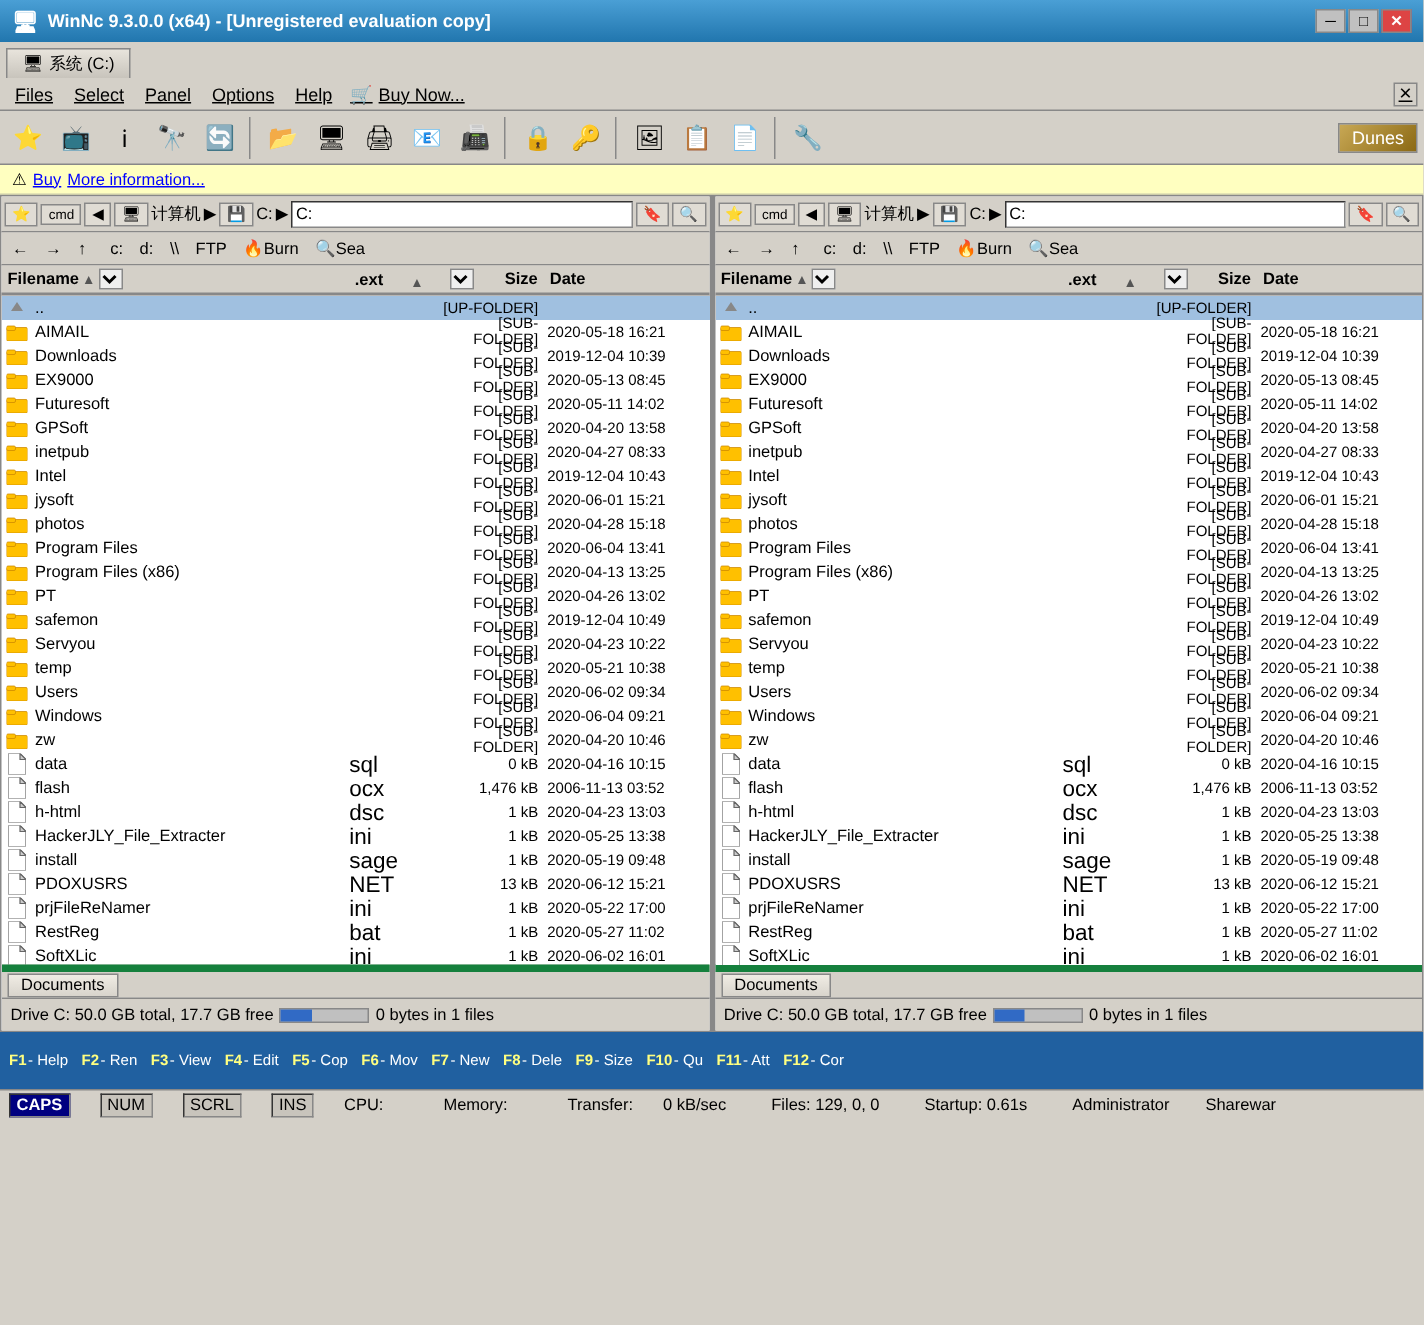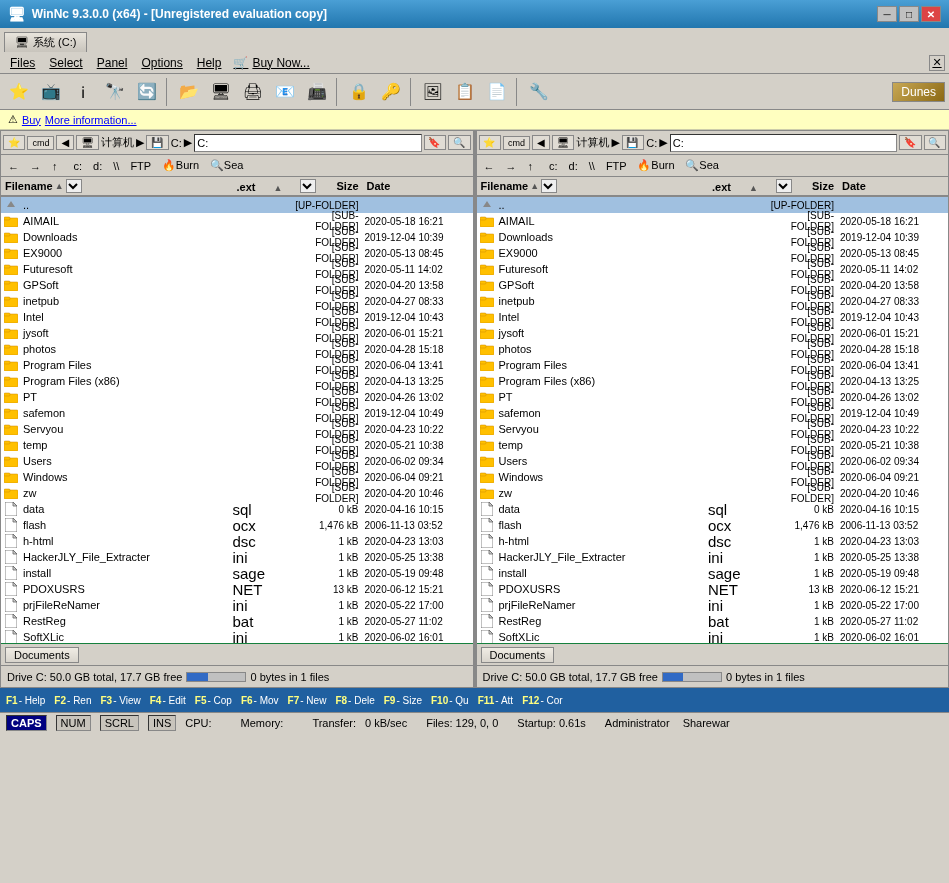--- a/index.html
+++ b/index.html
@@ -227,21 +227,21 @@
     .fs { width: 70px; text-align: right; padding-right: 4px; font-size: 10px; }
     .fd { width: 110px; font-size: 10px; padding-left: 2px; }
 
     
     .panel-tabs {
       background: #d4d0c8;
       height: 22px;
       display: flex;
       align-items: center;
       padding: 0 4px;
-      border-top: 1px solid #15803d;
+      border-top: 5px solid #15803d;
     }
     .panel-tab {
       background: linear-gradient(to bottom, #f0ece4, #d8d4cc);
       border: 1px solid #888;
       padding: 1px 8px;
       font-size: 11px;
       cursor: pointer;
     }
 
     
@@ -264,21 +264,21 @@
     }
     .drive-bar-fill {
       height: 100%;
       background: #316ac5;
       width: 35%;
     }
 
     
     #fkey-bar {
       background: #2060a0;
-      height: 24px;
+      height: 38px;
       display: flex;
       align-items: center;
       padding: 0 2px;
       gap: 1px;
     }
     .fkey {
       color: white;
       font-size: 10px;
       padding: 1px 4px;
       cursor: pointer;
@@ -291,21 +291,21 @@
 
     
     #status-bar {
       background: #d4d0c8;
       height: 20px;
       display: flex;
       align-items: center;
       padding: 0 6px;
       font-size: 11px;
       border-top: 1px solid #888;
-      gap: 9px;
+      gap: 20px;
     }
     .status-seg {
       padding: 0 4px;
       border: 1px inset #888;
       background: #c8c4bc;
       height: 16px;
       display: flex;
       align-items: center;
       font-size: 11px;
     }

